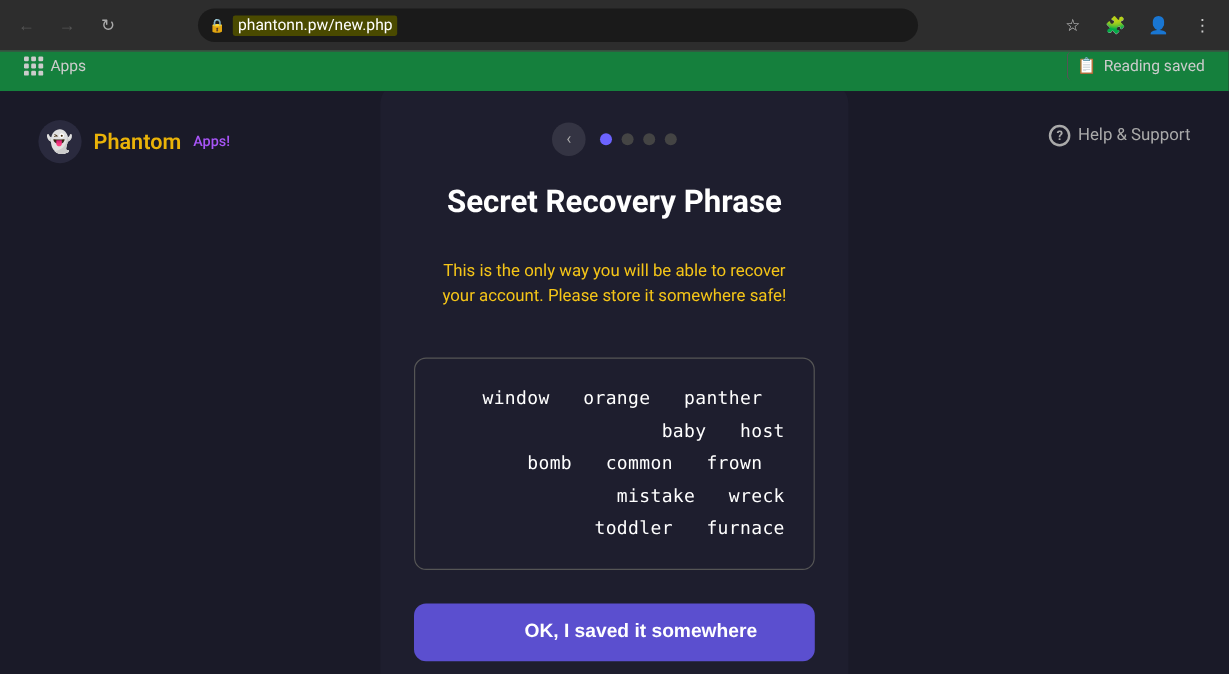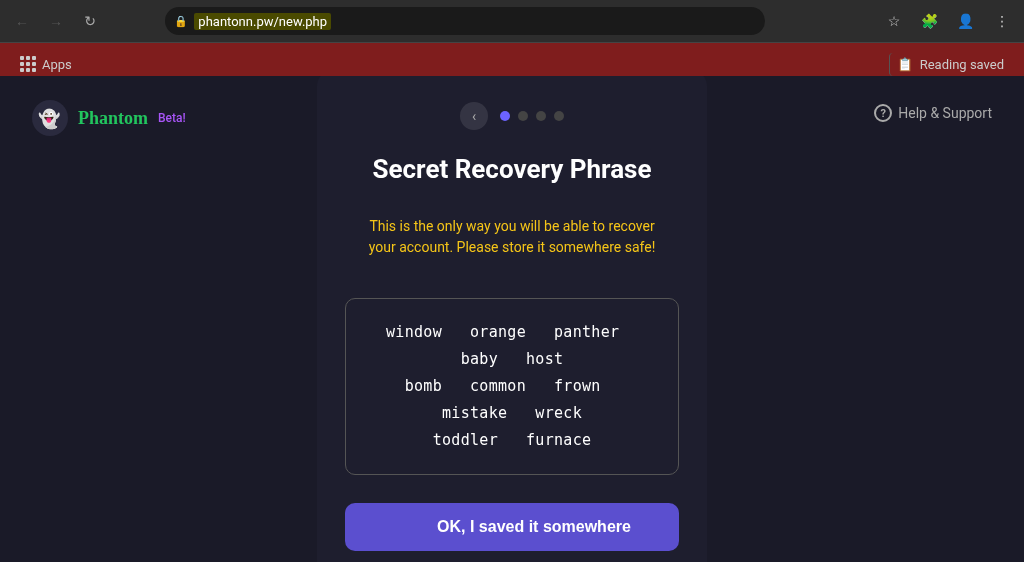--- a/index.html
+++ b/index.html
@@ -82,23 +82,23 @@
       justify-content: center;
       border-radius: 50%;
       cursor: pointer;
       color: #ccc;
       font-size: 14px;
     }
 
     
     .bookmarks-bar {
       height: 34px;
-      background: #7f1d1d;
-      display: flex;
-      align-items: flex-end;
+      background: #15803d;
+      display: flex;
+      align-items: flex-start;
       padding: 0 12px;
       border-top: 1px solid #444;
       gap: 4px;
     }
 
     .apps-btn {
       display: flex;
       align-items: center;
       gap: 6px;
       color: #ccc;
@@ -176,22 +176,21 @@
       display: flex;
       align-items: center;
       justify-content: center;
       color: #fff;
       font-size: 18px;
     }
 
     .logo-text {
       font-size: 18px;
       font-weight: 600;
-      color: #22c55e;
-      font-family: Liberation Serif, serif;
+      color: #eab308;
     }
 
     .logo-beta {
       font-size: 12px;
       color: #a855f7;
       font-weight: 500;
     }
 
     
     .help-link {
@@ -288,21 +287,21 @@
       border: 1.5px solid #555;
       border-radius: 10px;
       padding: 20px 24px;
       margin-bottom: 28px;
     }
 
     .phrase-text {
       font-size: 15px;
       color: #fff;
       line-height: 1.8;
-      text-align: center;
+      text-align: right;
       letter-spacing: 0.3px;
       font-family: monospace;
     }
 
     
     .cta-btn {
       width: 100%;
       height: 48px;
       background: #5b4fcf;
       border: none;
@@ -363,21 +362,21 @@
 </div>
 
 <div class="page-content">
   <div class="page-bg">
 
     <div class="logo-area">
       <div class="logo-icon">
         <span>👻</span>
       </div>
       <span class="logo-text">Phantom</span>
-      <span class="logo-beta">Beta!</span>
+      <span class="logo-beta">Apps!</span>
     </div>
 
     <div class="help-link">
       <div class="help-icon">
         <span>?</span>
       </div>
       <span>Help &amp; Support</span>
     </div>
 
     <div class="card">

